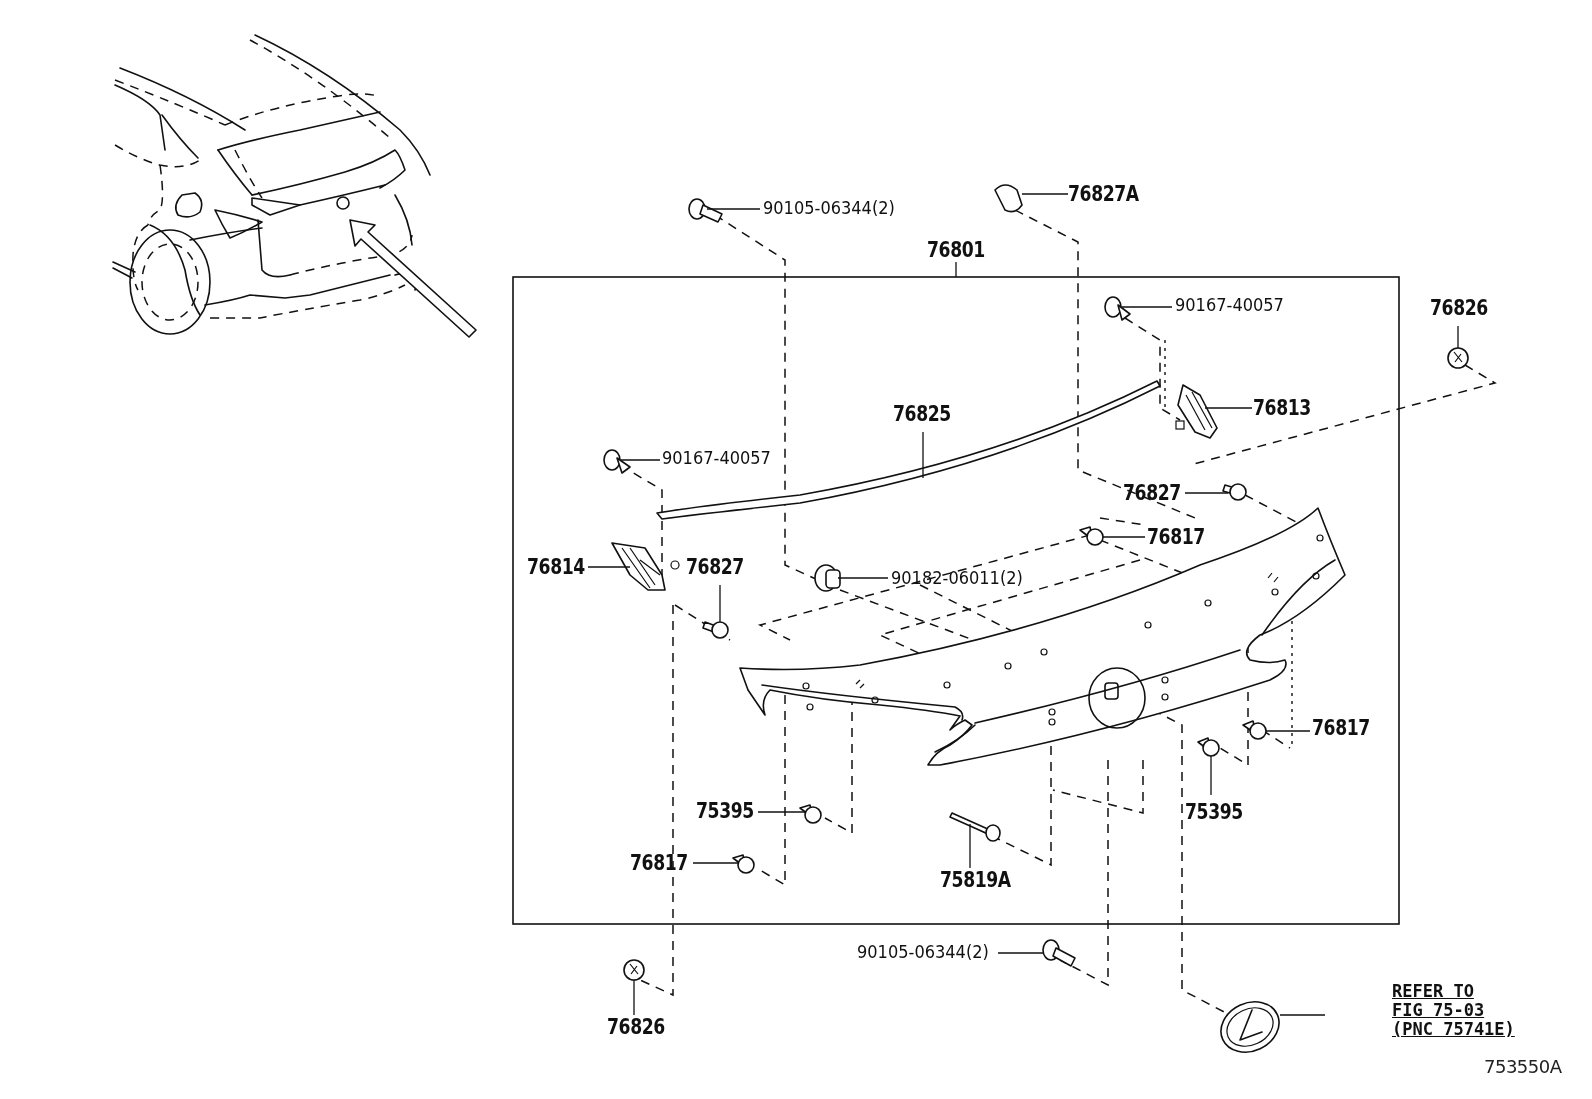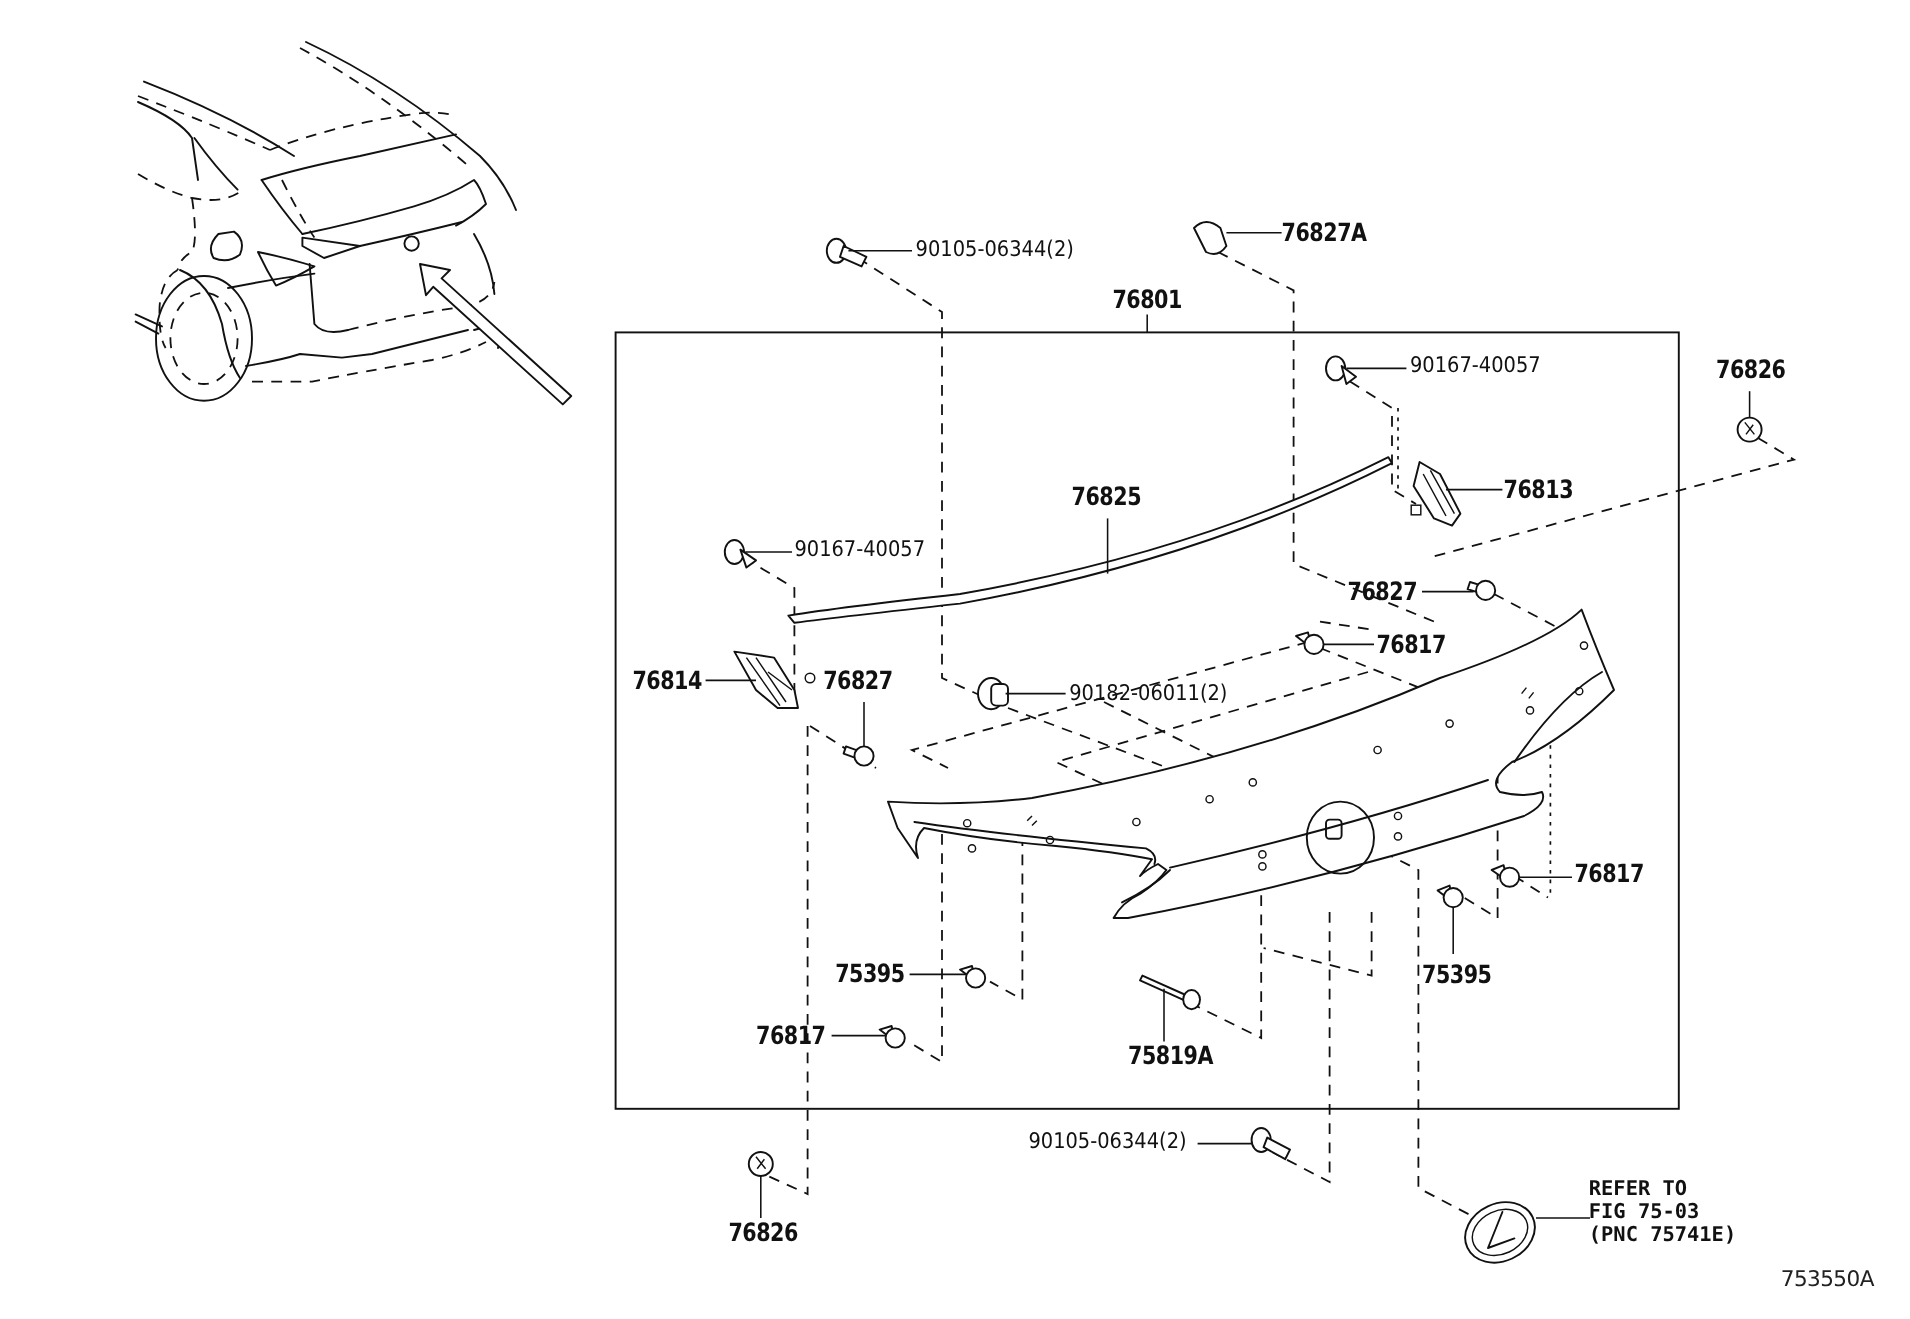--- a/index.html
+++ b/index.html
@@ -241,19 +241,19 @@
 <div class="lbl" style="left:686px;top:557px;">76827</div>
 <div class="lbl sm" style="left:891px;top:569px;">90182-06011(2)</div>
 <div class="lbl" style="left:1312px;top:718px;">76817</div>
 <div class="lbl" style="left:696px;top:801px;">75395</div>
 <div class="lbl" style="left:1185px;top:802px;">75395</div>
 <div class="lbl" style="left:630px;top:853px;">76817</div>
 <div class="lbl" style="left:940px;top:870px;">75819A</div>
 <div class="lbl sm" style="left:857px;top:943px;">90105-06344(2)</div>
 <div class="lbl" style="left:607px;top:1017px;">76826</div>
 
-<div class="lbl note" style="left:1324px;top:982px;">
+<div class="lbl note" style="left:1392px;top:982px;text-decoration:underline;">
   <div>REFER TO</div>
   <div>FIG 75-03</div>
   <div>(PNC 75741E)</div>
 </div>
 
 <div class="lbl fig" style="left:1484px;top:1058px;text-align:center;">753550A</div>
 
 </body></html>

